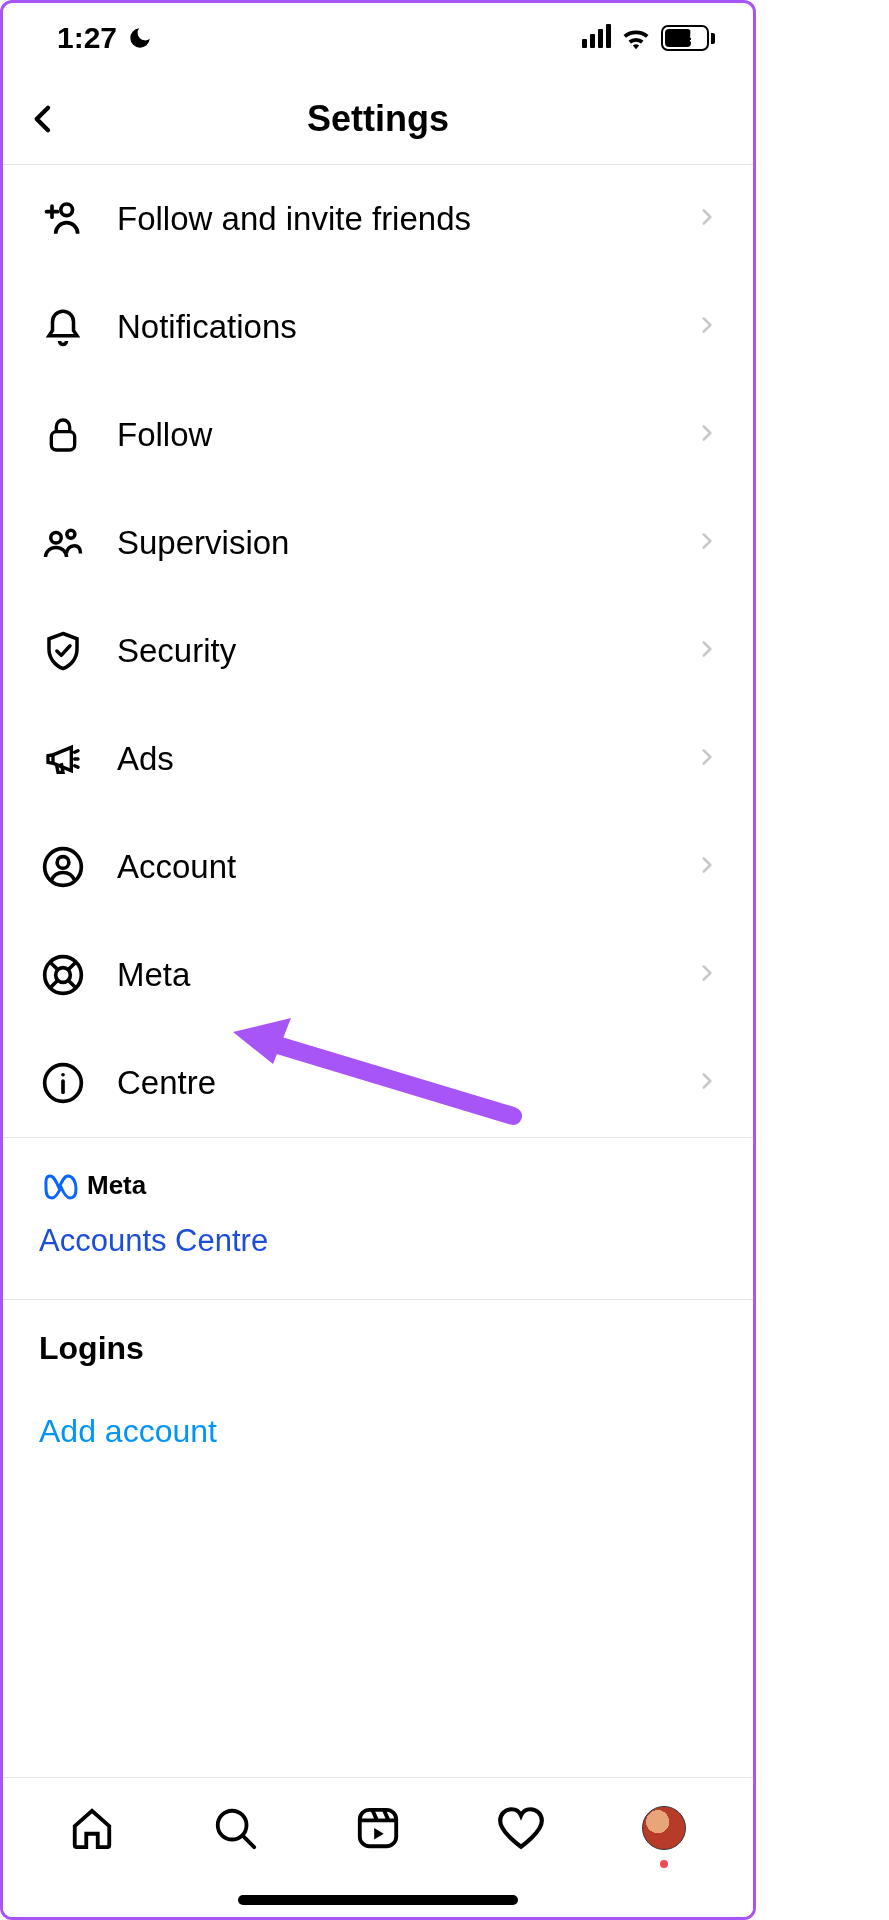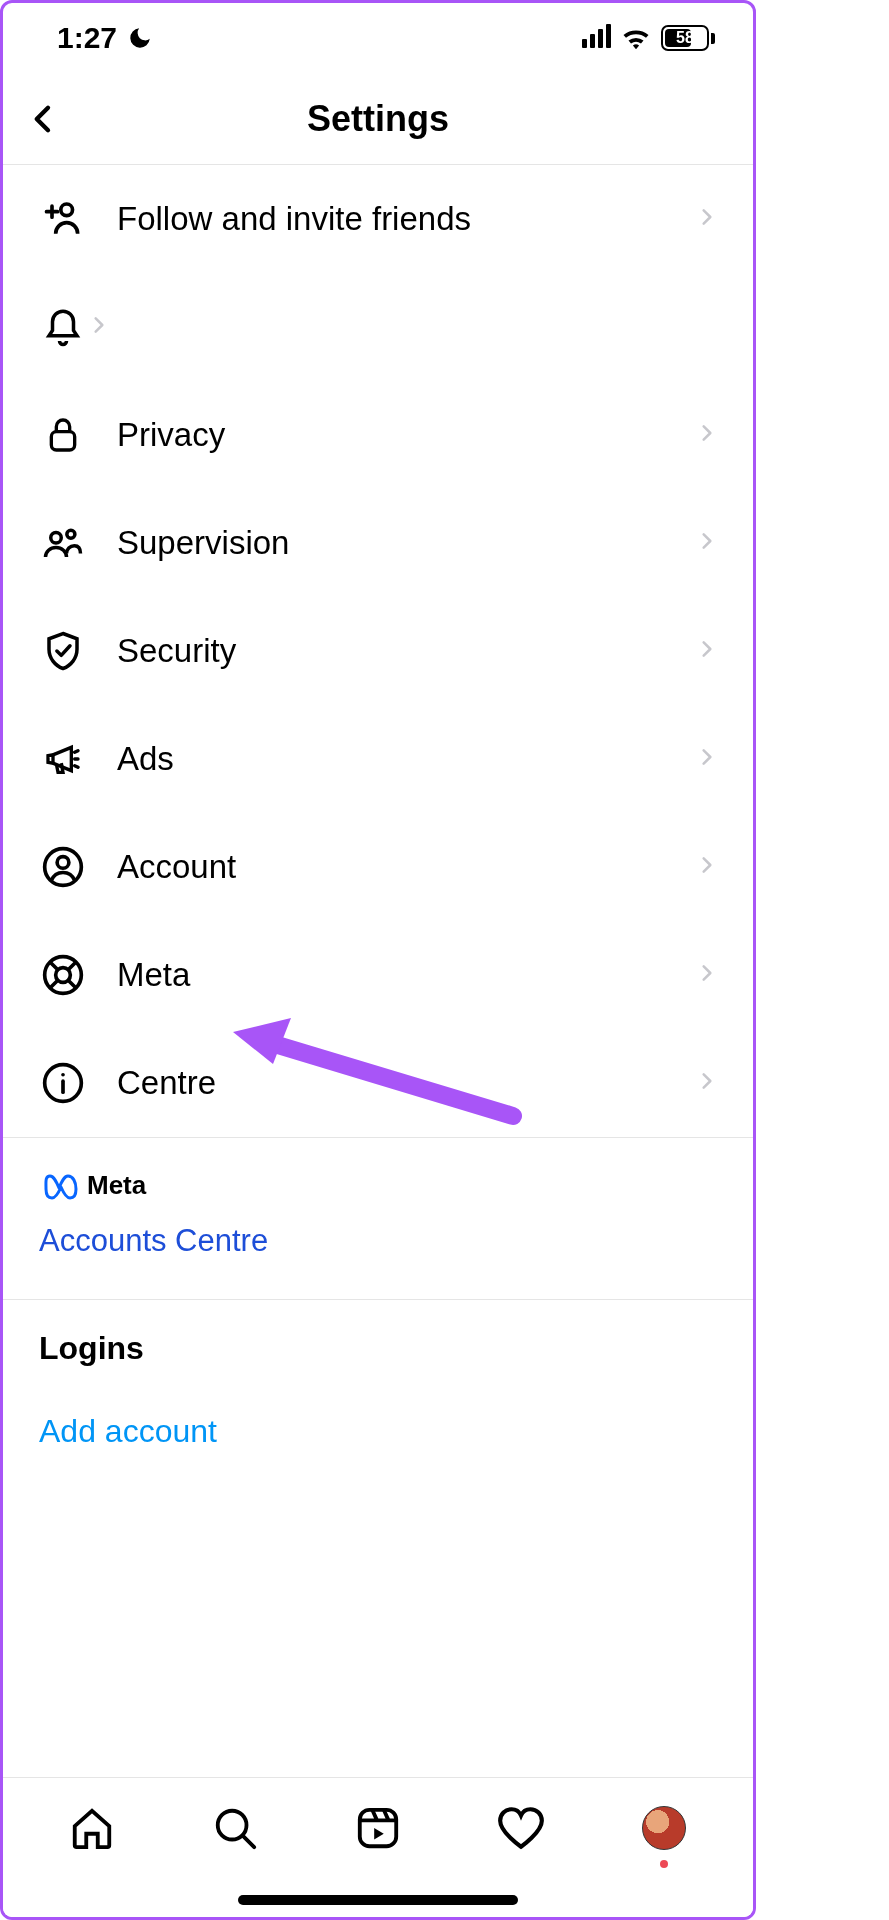--- a/index.html
+++ b/index.html
@@ -7,21 +7,21 @@
   .frame { width: 756px; height: 1920px; border: 3px solid #a855f7; border-radius: 12px; position: relative; overflow: hidden; display: flex; flex-direction: column; }
   
   .status-bar { height: 70px; display: flex; align-items: center; justify-content: space-between; padding: 0 38px 0 54px; font-size: 30px; font-weight: 600; }
   .status-left { display: flex; align-items: center; gap: 10px; }
   .status-right { display: flex; align-items: center; gap: 10px; }
   .moon-icon { width: 26px; height: 26px; }
   .signal span { display:inline-block; width:5px; background:#000; margin-left:3px; border-radius:1px; }
   .signal .b1{height:9px}.signal .b2{height:14px}.signal .b3{height:19px}.signal .b4{height:24px}
   .wifi-icon { width: 30px; height: 24px; }
   .battery { display:flex; align-items:center; }
-  .battery-body { width:48px; height:26px; border:2.5px solid #000; border-radius:7px; position:relative; display:flex; align-items:center; justify-content:center; font-size:16px; font-weight:700; color:#fff; }
+  .battery-body { width:48px; height:26px; border:2.5px solid #000; border-radius:7px; position:relative; display:flex; align-items:center; justify-content:flex-end; font-size:16px; font-weight:700; color:#fff; }
   .battery-fill { position:absolute; left:2px; top:2px; bottom:2px; width:58%; background:#000; border-radius:4px; z-index:0;}
   .battery-text{position:relative;z-index:1;}
   .battery-tip { width:4px; height:11px; background:#000; border-radius:0 2px 2px 0; margin-left:2px;}
   
   .header { height: 92px; position: relative; display:flex; align-items:center; justify-content:center; border-bottom: 1px solid #e5e5e5; }
   .back-btn { position:absolute; left:18px; top:50%; transform:translateY(-50%); width:44px; height:44px; display:flex; align-items:center; justify-content:center;}
   .header-title { font-size: 36px; font-weight: 700; }
   
   .list { flex: 0 0 auto; }
   .row { height: 108px; display:flex; align-items:center; padding: 0 36px 0 34px; }
@@ -99,32 +99,33 @@
             <path d="M8 4l8 8-8 8" stroke="#c7c7cc" stroke-width="3" fill="none" stroke-linecap="round" stroke-linejoin="round"></path>
           </svg></span>
     </div>
     <div class="row">
       <span class="icn">
           <svg width="42" height="42" viewBox="0 0 24 24" fill="none" stroke="#000" stroke-width="2">
             <path d="M6 9a6 6 0 1112 0v5l2 3H4l2-3V9z"></path>
             <path d="M10 20a2 2 0 004 0"></path>
           </svg>
         </span>
+      <span class="lbl">Notifications</span>
       <span class="chev"><svg width="20" height="28" viewBox="0 0 24 24">
             <path d="M8 4l8 8-8 8" stroke="#c7c7cc" stroke-width="3" fill="none" stroke-linecap="round" stroke-linejoin="round"></path>
           </svg></span>
     </div>
     <div class="row">
       <span class="icn">
           <svg width="40" height="44" viewBox="0 0 24 24" fill="none" stroke="#000" stroke-width="2">
             <rect x="5" y="10" width="14" height="11" rx="3"></rect>
             <path d="M8 10V7a4 4 0 018 0v3"></path>
           </svg>
         </span>
-      <span class="lbl">Privacy</span>
+      <span class="lbl">Follow</span>
       <span class="chev"><svg width="20" height="28" viewBox="0 0 24 24">
             <path d="M8 4l8 8-8 8" stroke="#c7c7cc" stroke-width="3" fill="none" stroke-linecap="round" stroke-linejoin="round"></path>
           </svg></span>
     </div>
     <div class="row">
       <span class="icn">
           <svg width="46" height="42" viewBox="0 0 24 24" fill="none" stroke="#000" stroke-width="2">
             <circle cx="8" cy="9" r="3"></circle>
             <circle cx="16.5" cy="7" r="2.3"></circle>
             <path d="M2 20c0-3 2.7-5.5 6-5.5s6 2.5 6 5.5"></path>

